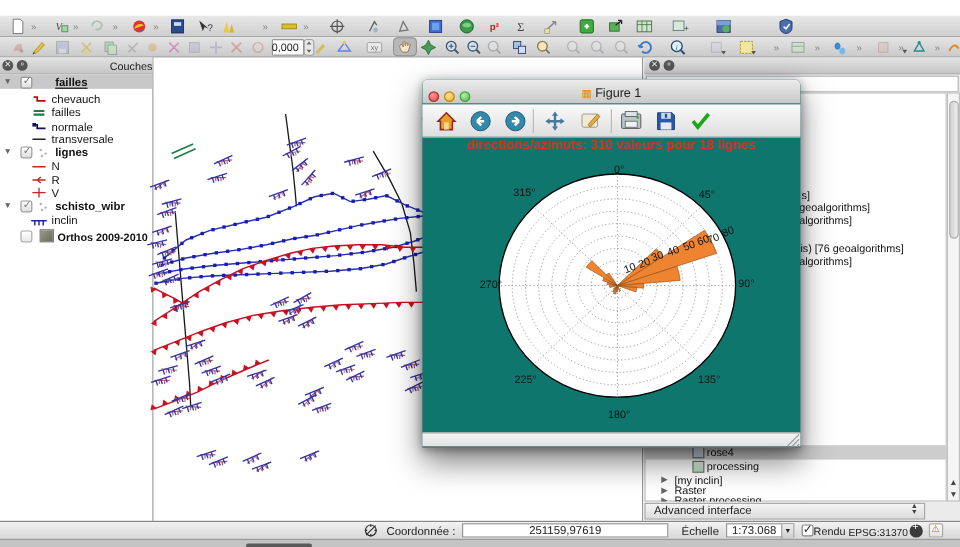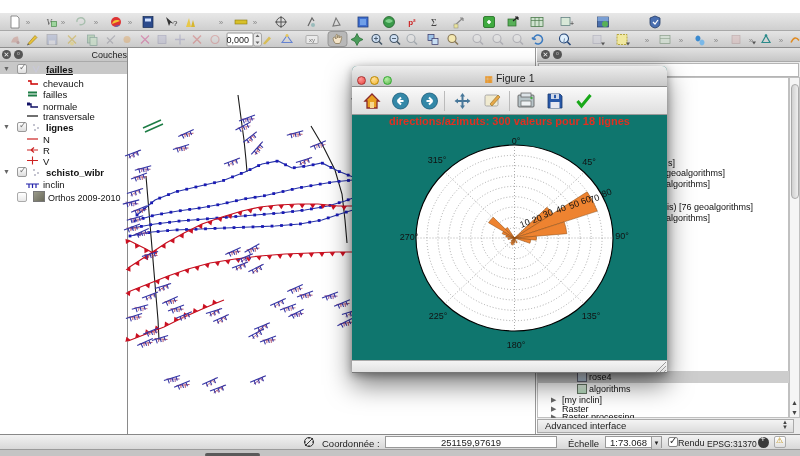--- a/index.html
+++ b/index.html
@@ -336,21 +336,21 @@
  <div class="abs" style="left:43px;top:145px">R</div>
  <div class="abs" style="left:43px;top:155.5px">V</div>
  <div class="abs" style="left:3px;top:168px;color:#666;font-size:7px">▼</div>
  <div class="abs" style="left:17px;top:167px;width:10px;height:10px;border:1px solid #999;background:linear-gradient(#fff,#ddd);border-radius:2px">
         <span style="position:absolute;left:1px;top:-3px;color:#777;font-size:9px">✓</span>
       </div>
  <div class="abs" style="left:46px;top:167px;font-weight:bold">schisto_wibr</div>
  <div class="abs" style="left:43px;top:179px">inclin</div>
  <div class="abs" style="left:17px;top:192px;width:10px;height:10px;border:1px solid #aaa;background:linear-gradient(#fff,#e8e8e8);border-radius:2px"></div>
  <div class="abs" style="left:33px;top:191px;width:12px;height:11px;background:linear-gradient(135deg,#9a9a8a,#6a6a5a);border:1px solid #777"></div>
- <div class="abs" style="left:48px;top:192.5px;font-weight:normal;font-size:9px">Orthos 2009-2010</div>
+ <div class="abs" style="left:48px;top:192.5px;font-weight:bold;font-size:9px">Orthos 2009-2010</div>
 </div>
 <svg width="128" height="240" viewBox="0 0 128 240" style="position:absolute;left:0;top:0">
       <path d="M28,81 L31,81 L31,84 L38,84" stroke="#c00" stroke-width="1.4" fill="none"></path>
       <path d="M28,92.5 L37,92.5 M28,95.5 L37,95.5" stroke="#1d7d45" stroke-width="1.8" fill="none"></path>
       <path d="M28,104 L31,104 L31,107 L38,107" stroke="#116" stroke-width="1.4" fill="none"></path>
       <rect x="27" y="102.5" width="3" height="3" fill="#116"></rect>
       <path d="M27,116 L38,116" stroke="#222" stroke-width="1.3"></path>
       <g fill="#b0b0c0">
         <circle cx="34" cy="125" r="1"></circle>
         <circle cx="38" cy="128" r="1"></circle>
@@ -936,29 +936,29 @@
  <div class="abs" style="left:0;top:29px;width:252px;height:341px;overflow:hidden;font-size:9px;color:#111">
    <div class="abs" style="left:131px;top:81px">s]</div>
    <div class="abs" style="left:129px;top:91.4px">geoalgorithms]</div>
    <div class="abs" style="left:129px;top:102.4px">algorithms]</div>
    <div class="abs" style="left:130px;top:124.8px">is) [76 geoalgorithms]</div>
    <div class="abs" style="left:129px;top:136.4px">algorithms]</div>
    <div class="abs" style="left:0px;top:294px;width:252px;height:11.5px;background:#cdcdcd"></div>
    <div class="abs" style="left:40px;top:295px;width:10px;height:10px;background:linear-gradient(#e8eef4,#b0c4d8);border:1px solid #667"></div>
    <div class="abs" style="left:52px;top:295px">rose4</div>
    <div class="abs" style="left:40px;top:306.6px;width:10px;height:10px;background:linear-gradient(#e8f4e8,#b0d8b8);border:1px solid #676"></div>
-   <div class="abs" style="left:52px;top:306.6px">algorithms</div>
+   <div class="abs" style="left:52px;top:306.6px">processing</div>
    <div class="abs" style="left:14px;top:319.4px;color:#666;font-size:7px">▶</div>
    <div class="abs" style="left:25px;top:318.4px">[my inclin]</div>
    <div class="abs" style="left:14px;top:328px;color:#666;font-size:7px">▶</div>
    <div class="abs" style="left:25px;top:327px">Raster</div>
    <div class="abs" style="left:14px;top:336px;color:#666;font-size:7px">▶</div>
    <div class="abs" style="left:25px;top:335px">Raster processing</div>
  </div>
- <div class="abs" style="left:0;top:371px;width:257px;height:14px;background:linear-gradient(#f4f4f4,#dcdcdc);border:1px solid #aaa;font-size:9.5px;color:#222">
+ <div class="abs" style="left:0;top:371px;width:234px;height:14px;background:linear-gradient(#f4f4f4,#dcdcdc);border:1px solid #aaa;font-size:9.5px;color:#222">
    <div class="abs" style="left:7px;top:0px">Advanced interface</div>
    <div class="abs" style="right:4px;top:2px;width:7px;height:9px">
           <span style="position:absolute;top:-3px;font-size:6px;color:#444">▲</span>
           <span style="position:absolute;top:2px;font-size:6px;color:#444">▼</span>
         </div>
  </div>
 </div>
 
 <div class="abs" style="left:0;top:434px;width:800px;height:15px;background:linear-gradient(#f2f2f2,#d8d8d8);border-top:1px solid #888;font-size:10px;color:#222">
   <svg width="13" height="13" style="position:absolute;left:303px;top:1px">
@@ -1036,21 +1036,21 @@
         </g>
   </svg>
 
   <div class="abs" style="left:0;top:294px;width:315px;height:13px;background:linear-gradient(#f4f4f4,#e2e2e2);border-top:1px solid #aaa;border-bottom:1px solid #777">
     <svg width="12" height="12" style="position:absolute;right:0;top:0">
           <path d="M11,1 L1,11 M11,5 L5,11 M11,9 L9,11" stroke="#999" stroke-width="1"></path>
         </svg>
   </div>
 </div>
 
-<div class="abs" style="left:352px;top:115px;width:315px;text-align:center;font-size:11px;font-weight:bold;color:#e03020">directions/azimuts: 300 valeurs pour 18 lignes</div>
+<div class="abs" style="left:352px;top:115px;width:315px;text-align:center;font-size:11px;font-weight:bold;color:#e03020">directions/azimuts: 310 valeurs pour 18 lignes</div>
 <svg width="800" height="456" viewBox="0 0 800 456" style="position:absolute;left:0;top:0">
       <ellipse cx="514.5" cy="238" rx="98.5" ry="93" fill="#ffffff" stroke="none"></ellipse>
       <ellipse cx="514.5" cy="238" rx="10.9" ry="10.3" fill="none" stroke="#888" stroke-width="0.7" stroke-dasharray="1,2"></ellipse>
       <ellipse cx="514.5" cy="238" rx="21.9" ry="20.7" fill="none" stroke="#888" stroke-width="0.7" stroke-dasharray="1,2"></ellipse>
       <ellipse cx="514.5" cy="238" rx="32.8" ry="31.0" fill="none" stroke="#888" stroke-width="0.7" stroke-dasharray="1,2"></ellipse>
       <ellipse cx="514.5" cy="238" rx="43.8" ry="41.3" fill="none" stroke="#888" stroke-width="0.7" stroke-dasharray="1,2"></ellipse>
       <ellipse cx="514.5" cy="238" rx="54.7" ry="51.7" fill="none" stroke="#888" stroke-width="0.7" stroke-dasharray="1,2"></ellipse>
       <ellipse cx="514.5" cy="238" rx="65.7" ry="62.0" fill="none" stroke="#888" stroke-width="0.7" stroke-dasharray="1,2"></ellipse>
       <ellipse cx="514.5" cy="238" rx="76.6" ry="72.3" fill="none" stroke="#888" stroke-width="0.7" stroke-dasharray="1,2"></ellipse>
       <ellipse cx="514.5" cy="238" rx="87.6" ry="82.7" fill="none" stroke="#888" stroke-width="0.7" stroke-dasharray="1,2"></ellipse>

